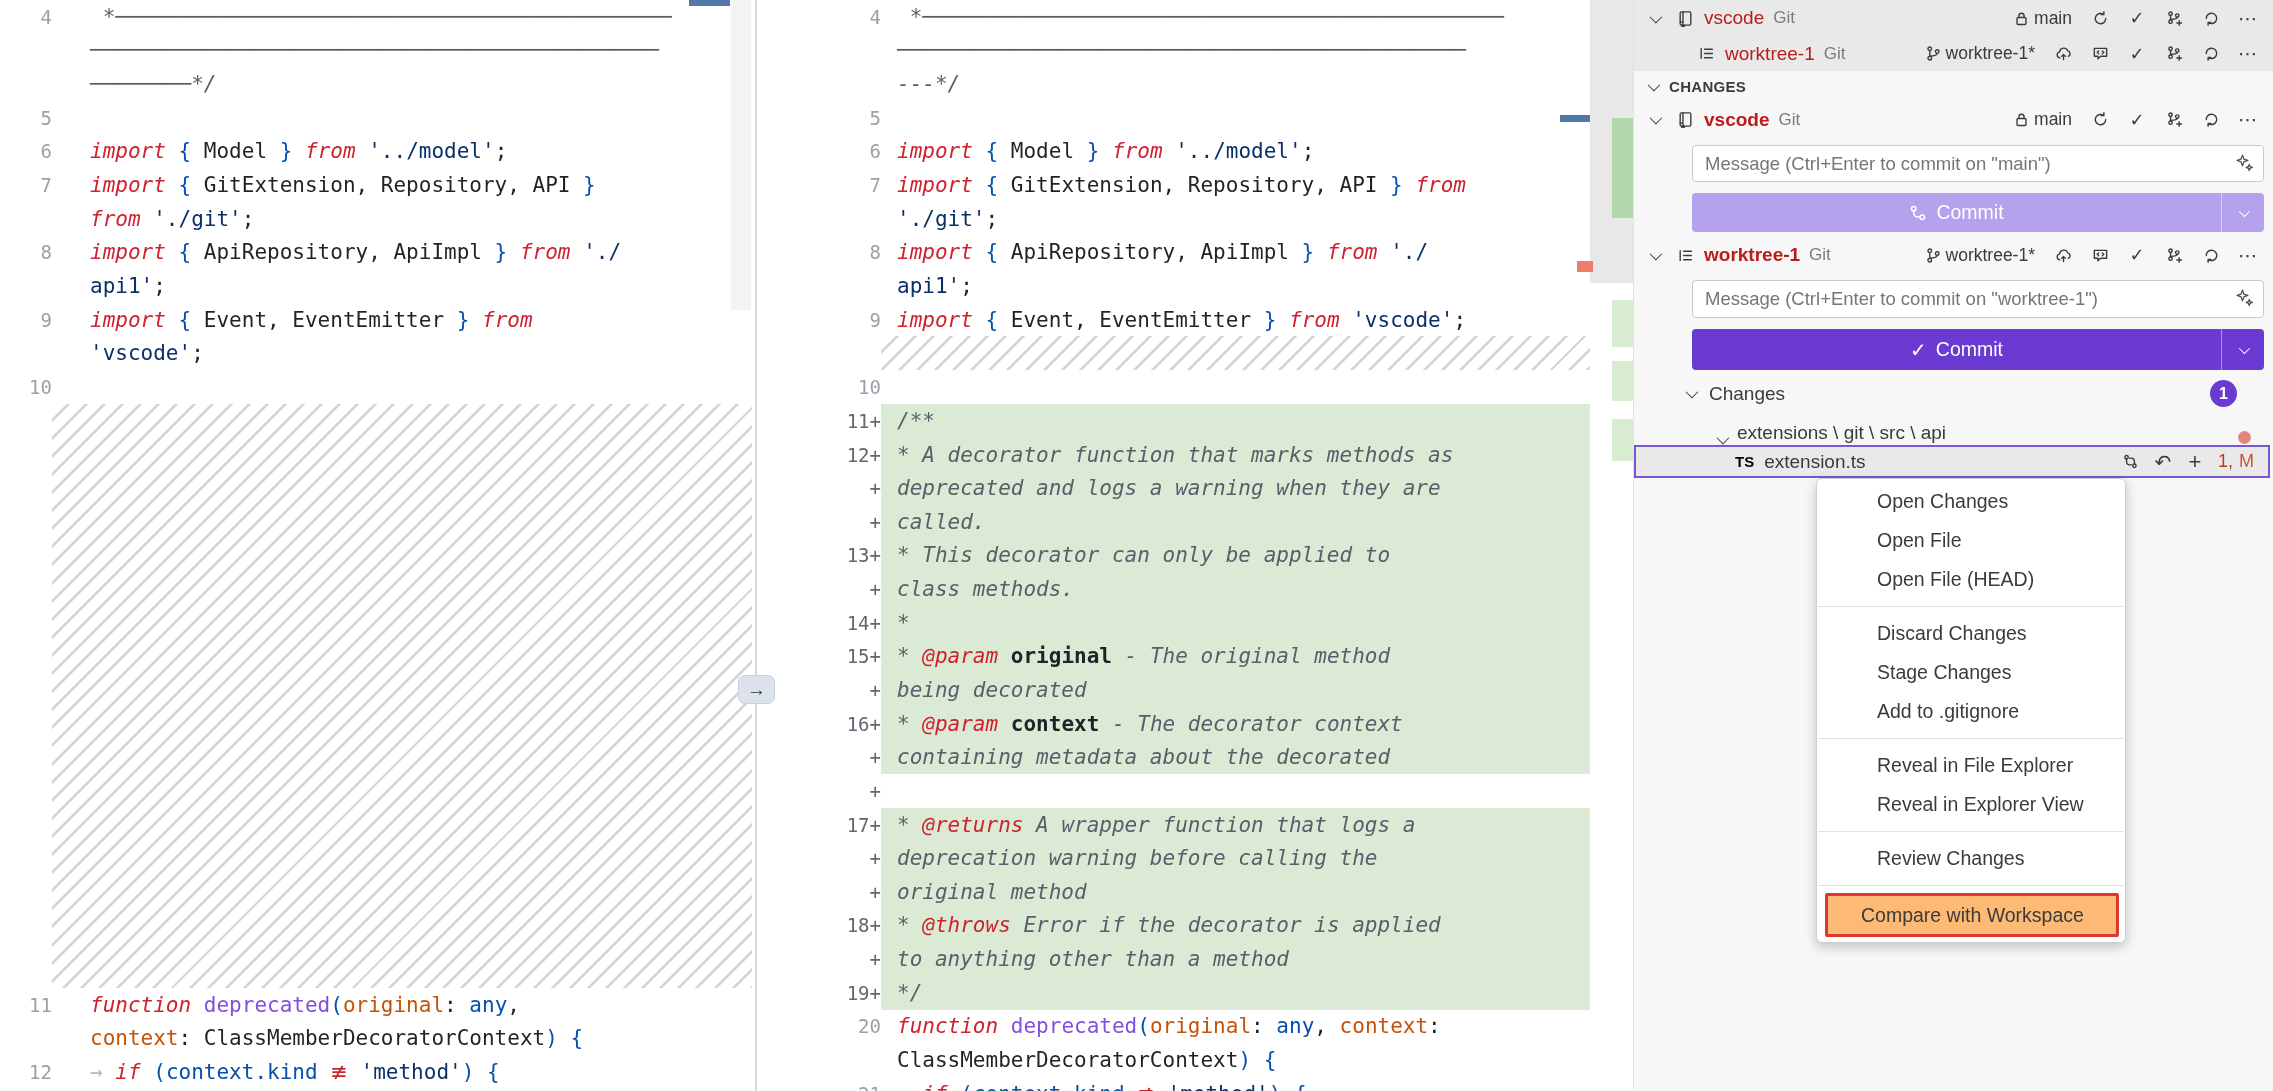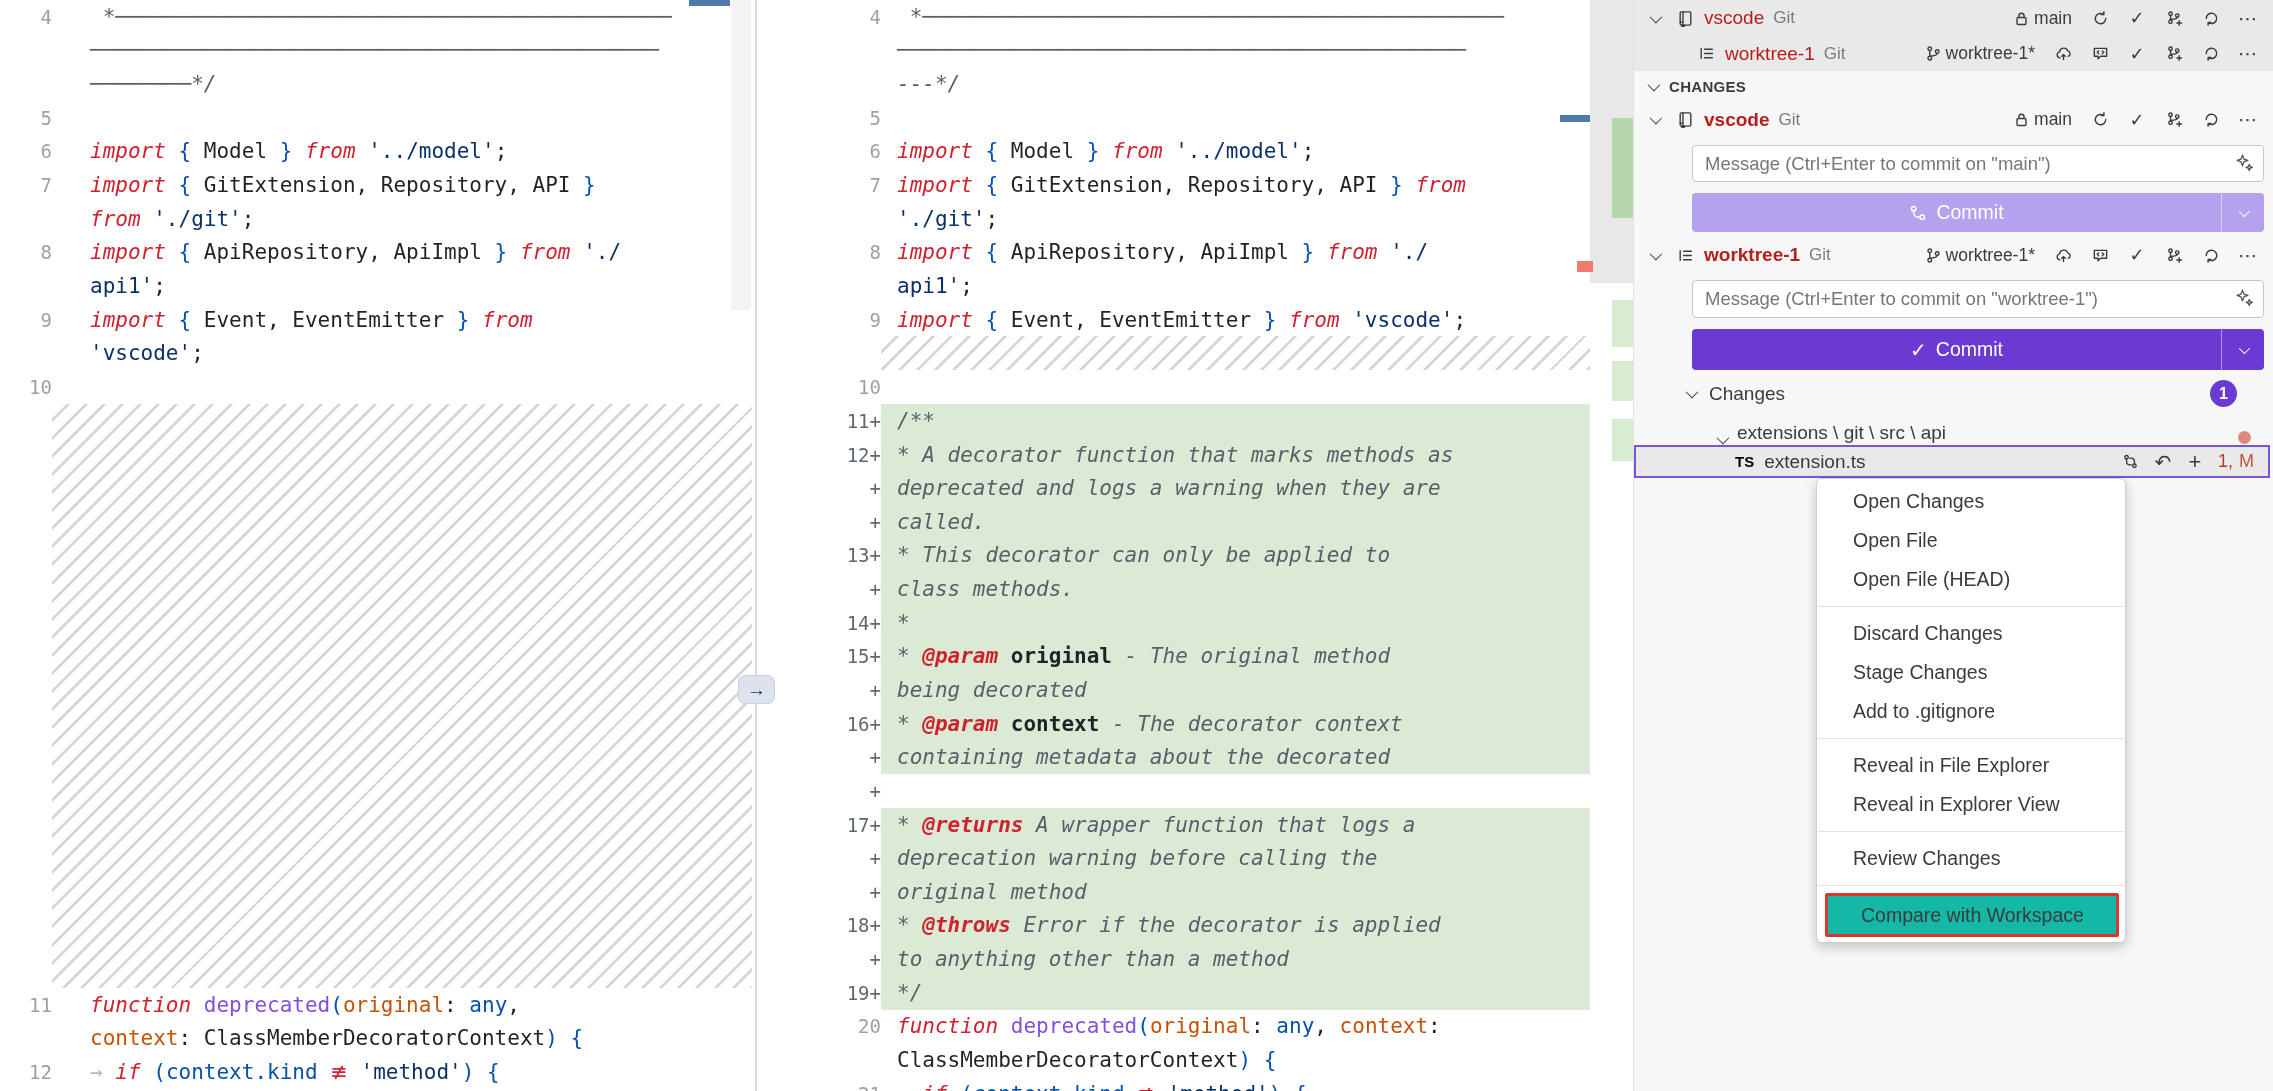--- a/index.html
+++ b/index.html
@@ -22,21 +22,21 @@
   .hatchrow{background:repeating-linear-gradient(135deg,#ffffff 0 10px,#d7d7d7 10px 12.8px);}
   .hatchrow.L{margin-left:52px;}
   .hatchrow.R{margin-left:111px;}
   .k{color:#cf222e;font-style:italic;}
   .fn{color:#8250df;}
   .pb{color:#0550ae;}
   .df{color:#1f2328;}
   .st{color:#0a3069;}
   .or{color:#c45308;}
   .cm{color:#57606a;font-style:italic;}
-  .ca{color:#cf222e;font-style:italic;font-weight:bold;}
+  .ca{color:#cf222e;font-style:italic;}
   .cb{color:#1f2328;font-weight:bold;font-style:normal;}
   .ne{color:#cf222e;font-family:"DejaVu Sans",sans-serif;}
   .arr{color:#b3bac0;}
   
   #sashline{position:absolute;left:755px;top:0;width:2px;height:1091px;background:#d9d9d9;}
   #lScroll{position:absolute;left:731px;top:0;width:20px;height:310px;background:#ededed;opacity:.65;}
   #revertBtn{position:absolute;left:738px;top:675px;width:35px;height:27px;background:#dde3ec;
              border:1px solid #c9d1de;border-radius:7px;display:flex;align-items:center;justify-content:center;
              font-size:19px;color:#1f2937;cursor:pointer;}
   .bluebar{position:absolute;background:#4e79a8;}
@@ -72,23 +72,23 @@
          display:flex;align-items:center;justify-content:center;}
   .fdot{width:13px;height:13px;border-radius:50%;background:#e2887b;}
   #fileRow{left:0;right:3px;top:445px;height:33px;background:#e9e9e9;outline:2px solid #7a55d4;outline-offset:-2px;
            display:flex;align-items:center;cursor:pointer;}
   .tsbadge{font-size:15px;font-weight:bold;color:#000000;}
   .fstat1{font-size:18px;color:#bb3a2e;}
   .fstatM{font-size:18px;color:#c5553d;margin-left:6px;}
   
   #menu{position:absolute;left:182px;top:478px;width:310px;background:#ffffff;border:1px solid #cfcfcf;
         border-radius:6px;box-shadow:0 4px 12px rgba(0,0,0,.22);padding:3px 0;z-index:5;box-sizing:border-box;}
-  .mi{height:39px;line-height:39px;padding-left:36px;font-size:19.5px;color:#3b3b3b;cursor:pointer;}
+  .mi{height:39px;line-height:39px;padding-left:60px;font-size:19.5px;color:#3b3b3b;cursor:pointer;}
   .msep{height:1px;background:#e1e1e1;margin:7px 1px;}
-  .mi.hl{margin:0 6px 2px 8px;background:#14b8a6;border:3px solid #dc362e;height:38px;line-height:38px;
+  .mi.hl{margin:0 6px 2px 8px;background:#fdba74;border:3px solid #dc362e;height:38px;line-height:38px;
          padding-left:33px;border-radius:2px;}
   svg{display:block;}
 </style>
 </head>
 <body>
 
 <div id="root">
 
   <div id="edL" class="editor">
       <div class="crow"><div class="gut">4</div><div class="code"><span class="cm"> *────────────────────────────────────────────</span></div></div>

